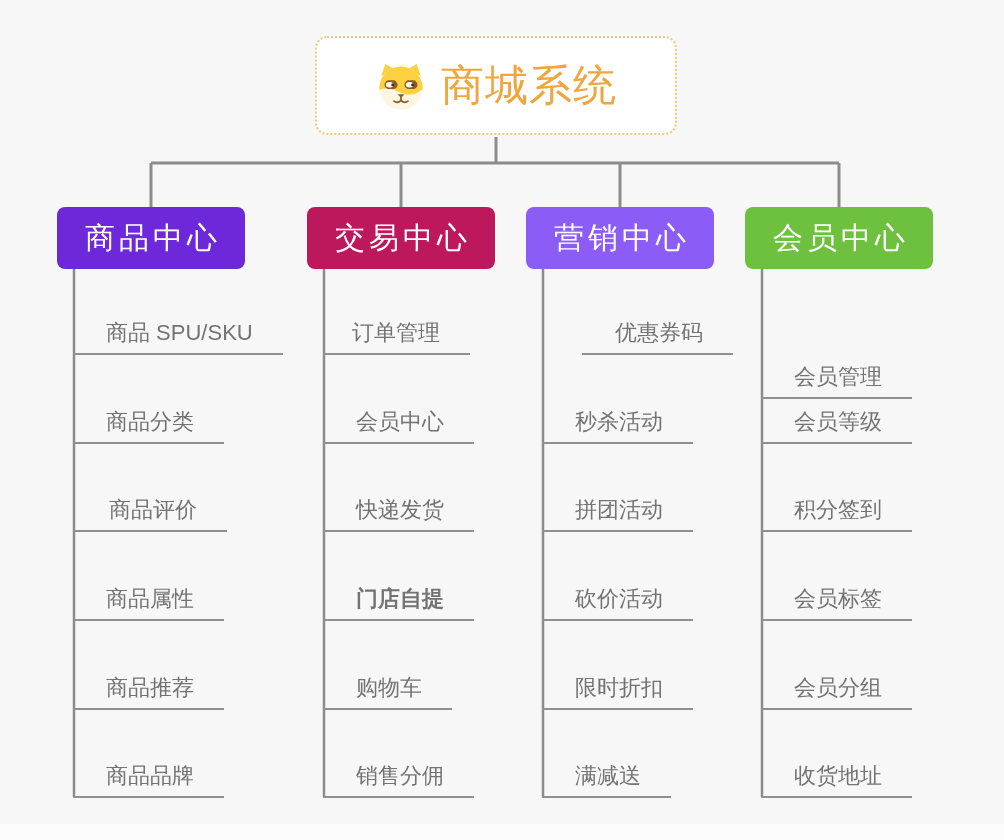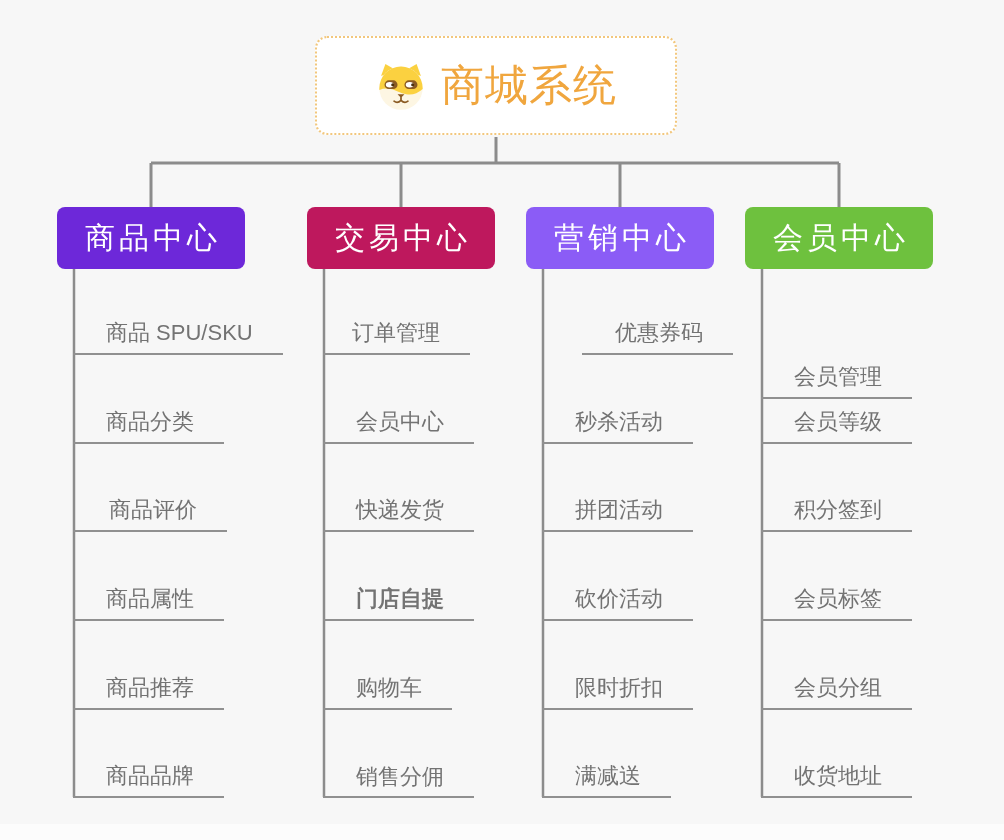--- a/index.html
+++ b/index.html
@@ -138,21 +138,21 @@
       </div>
       <div class="child-row" style="left: 323px; top: 496px;">
         <span>快递发货</span>
       </div>
       <div class="child-row" style="left: 323px; top: 585px; font-weight: bold;">
         <span>门店自提</span>
       </div>
       <div class="child-row" style="left: 323px; top: 674px;">
         <span>购物车</span>
       </div>
-      <div class="child-row" style="left: 323px; top: 762px; align-items: center;">
+      <div class="child-row" style="left: 323px; top: 762px;">
         <span>销售分佣</span>
       </div>
       <div class="branch-header" style="left: 526px; background: #8b5cf6;">
         <span>营销中心</span>
       </div>
       <div class="child-row" style="left: 542px; top: 319px; margin-left: 40px;">
         <span>优惠券码</span>
       </div>
       <div class="child-row" style="left: 542px; top: 408px;">
         <span>秒杀活动</span>

